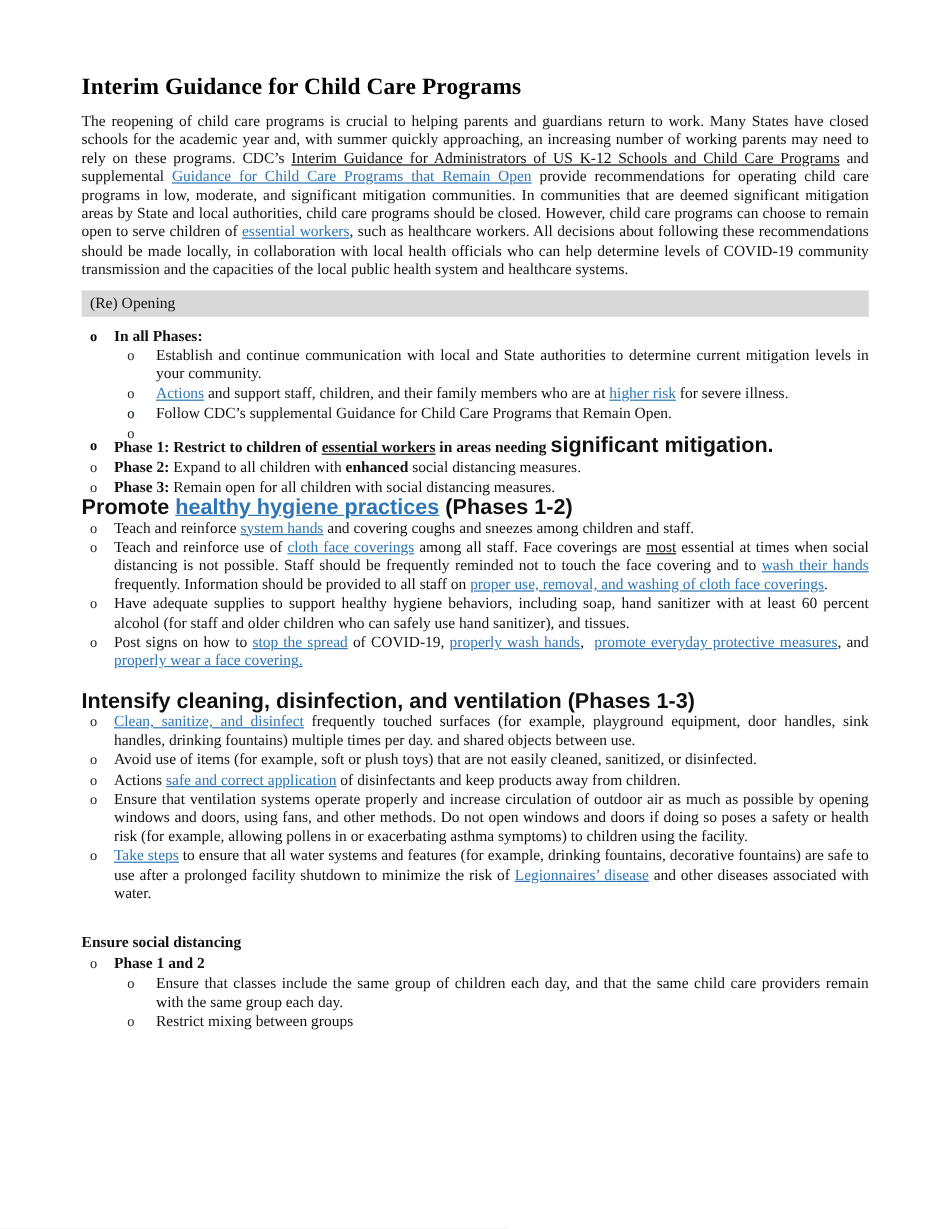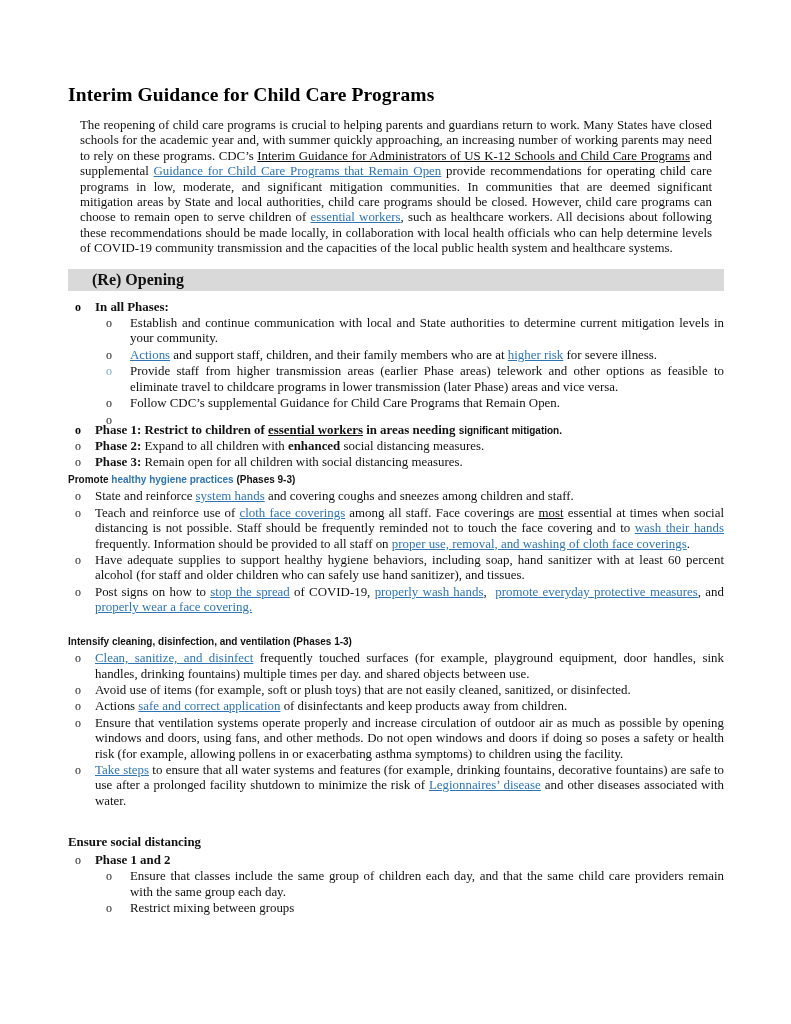--- a/index.html
+++ b/index.html
@@ -6,42 +6,42 @@
   .page {
     position:relative;
     width:791px; height:1024px;
     background:#ffffff;
     margin:0 auto;
     font-family:"Liberation Serif", serif;
     color:#111111;
     overflow:hidden;
   }
   .content {
-    position:absolute; left:68px; top:84px; width:656px;
+    position:absolute; left:68px; top:62px; width:656px;
   }
   .title {
     font-size:19.5px; font-weight:700; margin:0 0 10px 0;
     font-family:"Liberation Serif", serif; color:#000;
     letter-spacing:0.1px;
   }
   .intro {
-    margin:12px; font-size:12.9px; line-height:15.4px; text-align:justify;
+    margin:0; font-size:12.9px; line-height:15.4px; text-align:justify;
   }
   .banner {
     background:#D9D9D9;
-    font-weight:700; font-size:16px; line-height:15px;
-    padding:3px 8px 4px 24px;
+    font-weight:400; font-size:13px; line-height:15px;
+    padding:3px 8px 4px 7px;
     margin:9px 0 9px 0;
   }
   .heading {
     font-weight:700; font-size:12.9px; line-height:15.6px;
     margin:1px 0 2px 0;
   }
   .heading.sans, .seg.bs, .seg.ab {
-    font-family:"Liberation Sans", sans-serif; font-size:10px;
+    font-family:"Liberation Sans", sans-serif; font-size:18px;
   }
   .li {
     position:relative; font-size:12.9px; line-height:15.4px;
     text-align:justify; margin:0 0 1px 0;
   }
   .li.lvl1 { padding-left:27px; }
   .li.lvl2 { padding-left:62px; }
   .blt {
     position:absolute; top:0; font-size:12px; color:#222;
     font-family:"Liberation Serif", serif;
@@ -50,45 +50,45 @@
   .lvl2 .blt { left:38px; }
   .blt.teal { color:#76A9C7; }
   .blt.boldb { font-weight:700; color:#000; }
   .seg.p  { }
   .seg.b  { font-weight:700;text-align:right; }
   .seg.bs { font-weight:700; }
   .seg.u  { text-decoration:underline; }
   .seg.ub { font-weight:700; text-decoration:underline; }
   a.seg   { cursor:pointer; }
   .seg.a  { color:#2E75B5; text-decoration:underline; }
-  .seg.ab { color:#2E75B5; font-weight:700;text-align:right; }
+  .seg.ab { color:#2E75B5; text-decoration:underline; font-weight:700;text-align:right; }
   .seg.ua { color:#111; text-decoration:underline; }
   .gap { width:100%; }
 </style>
 </head>
 <body>
 
 <div class="page">
   <div class="content">
     <h1 class="title">Interim Guidance for Child Care Programs</h1>
     <p class="intro"><span class="seg p">The reopening of child care programs is crucial to helping parents and guardians return to work. Many States have closed schools for the academic year and, with summer quickly approaching, an increasing number of working parents may need to rely on these programs. CDC’s </span><a class="seg ua">Interim Guidance for Administrators of US K-12 Schools and Child Care Programs</a><span class="seg p"> and supplemental </span><a class="seg a">Guidance for Child Care Programs that Remain Open</a><span class="seg p"> provide recommendations for operating child care programs in low, moderate, and significant mitigation communities. In communities that are deemed significant mitigation areas by State and local authorities, child care programs should be closed. However, child care programs can choose to remain open to serve children of </span><a class="seg a">essential workers</a><span class="seg p">, such as healthcare workers. All decisions about following these recommendations should be made locally, in collaboration with local health officials who can help determine levels of COVID-19 community transmission and the capacities of the local public health system and healthcare systems.</span></p>
     <div id="doc-root">
         <div class="banner">(Re) Opening</div>
         <div class="li lvl1"><span class="blt boldb">o</span><span><span class="seg b">In all Phases:</span></span></div>
         <div class="li lvl2"><span class="blt">o</span><span><span class="seg p">Establish and continue communication with local and State authorities to determine current mitigation levels in your community.</span></span></div>
         <div class="li lvl2"><span class="blt">o</span><span><a class="seg a">Actions</a><span class="seg p"> and support staff, children, and their family members who are at </span><a class="seg a">higher risk</a><span class="seg p"> for severe illness.</span></span></div>
-        <div class="li lvl2"><span class="blt teal">o</span><span><span class="seg p">Provide staff from higher transmission areas (earlier Phase areas) telework and other options as feasible to eliminate travel to childcare programs in lower transmission (later Phase) areas and vice versa.</span></span></div>
+        <div class="li lvl2"><span class="blt teal">o</span></div>
         <div class="li lvl2"><span class="blt">o</span><span><span class="seg p">Follow CDC’s supplemental Guidance for Child Care Programs that Remain Open.</span></span></div>
         <div class="li lvl2"><span class="blt">o</span></div>
         <div class="gap" style="height: 10px;"></div>
         <div class="li lvl1"><span class="blt boldb">o</span><span><span class="seg b">Phase 1: Restrict to children of </span><span class="seg ub">essential workers</span><span class="seg b"> in areas needing </span><span class="seg bs">significant mitigation.</span></span></div>
         <div class="li lvl1"><span class="blt">o</span><span><span class="seg b">Phase 2:</span><span class="seg p"> Expand to all children with </span><span class="seg b">enhanced</span><span class="seg p"> social distancing measures.</span></span></div>
         <div class="li lvl1"><span class="blt">o</span><span><span class="seg b">Phase 3:</span><span class="seg p"> Remain open for all children with social distancing measures.</span></span></div>
-        <div class="heading sans"><span class="seg bs">Promote </span><a class="seg ab">healthy hygiene practices</a><span class="seg bs"> (Phases 9-3)</span></div>
-        <div class="li lvl1"><span class="blt">o</span><span><span class="seg p">State and reinforce </span><a class="seg a">system hands</a><span class="seg p"> and covering coughs and sneezes among children and staff.</span></span></div>
+        <div class="heading sans"><span class="seg bs">Promote </span><a class="seg ab">healthy hygiene practices</a><span class="seg bs"> (Phases 1-2)</span></div>
+        <div class="li lvl1"><span class="blt">o</span><span><span class="seg p">Teach and reinforce </span><a class="seg a">system hands</a><span class="seg p"> and covering coughs and sneezes among children and staff.</span></span></div>
         <div class="li lvl1"><span class="blt">o</span><span><span class="seg p">Teach and reinforce use of </span><a class="seg a">cloth face coverings</a><span class="seg p"> among all staff. Face coverings are </span><span class="seg u">most</span><span class="seg p"> essential at times when social distancing is not possible. Staff should be frequently reminded not to touch the face covering and to </span><a class="seg a">wash their hands</a><span class="seg p"> frequently. Information should be provided to all staff on </span><a class="seg a">proper use, removal, and washing of cloth face coverings</a><span class="seg p">.</span></span></div>
         <div class="li lvl1"><span class="blt">o</span><span><span class="seg p">Have adequate supplies to support healthy hygiene behaviors, including soap, hand sanitizer with at least 60 percent alcohol (for staff and older children who can safely use hand sanitizer), and tissues.</span></span></div>
         <div class="li lvl1"><span class="blt">o</span><span><span class="seg p">Post signs on how to </span><a class="seg a">stop the spread</a><span class="seg p"> of COVID-19, </span><a class="seg a">properly wash hands</a><span class="seg p">,&nbsp; </span><a class="seg a">promote everyday protective measures</a><span class="seg p">, and </span><a class="seg a">properly wear a face covering.</a></span></div>
         <div class="gap" style="height: 16px;"></div>
         <div class="heading sans"><span class="seg bs">Intensify cleaning, disinfection, and ventilation (Phases 1-3)</span></div>
         <div class="li lvl1"><span class="blt">o</span><span><a class="seg a">Clean, sanitize, and disinfect</a><span class="seg p"> frequently touched surfaces (for example, playground equipment, door handles, sink handles, drinking fountains) multiple times per day. and shared objects between use.</span></span></div>
         <div class="li lvl1"><span class="blt">o</span><span><span class="seg p">Avoid use of items (for example, soft or plush toys) that are not easily cleaned, sanitized, or disinfected.</span></span></div>
         <div class="li lvl1"><span class="blt">o</span><span><span class="seg p">Actions </span><a class="seg a">safe and correct application</a><span class="seg p"> of disinfectants and keep products away from children.</span></span></div>
         <div class="li lvl1"><span class="blt">o</span><span><span class="seg p">Ensure that ventilation systems operate properly and increase circulation of outdoor air as much as possible by opening windows and doors, using fans, and other methods. Do not open windows and doors if doing so poses a safety or health risk (for example, allowing pollens in or exacerbating asthma symptoms) to children using the facility.</span></span></div>
         <div class="li lvl1"><span class="blt">o</span><span><a class="seg a">Take steps</a><span class="seg p"> to ensure that all water systems and features (for example, drinking fountains, decorative fountains) are safe to use after a prolonged facility shutdown to minimize the risk of </span><a class="seg a">Legionnaires’ disease</a><span class="seg p"> and other diseases associated with water.</span></span></div>

